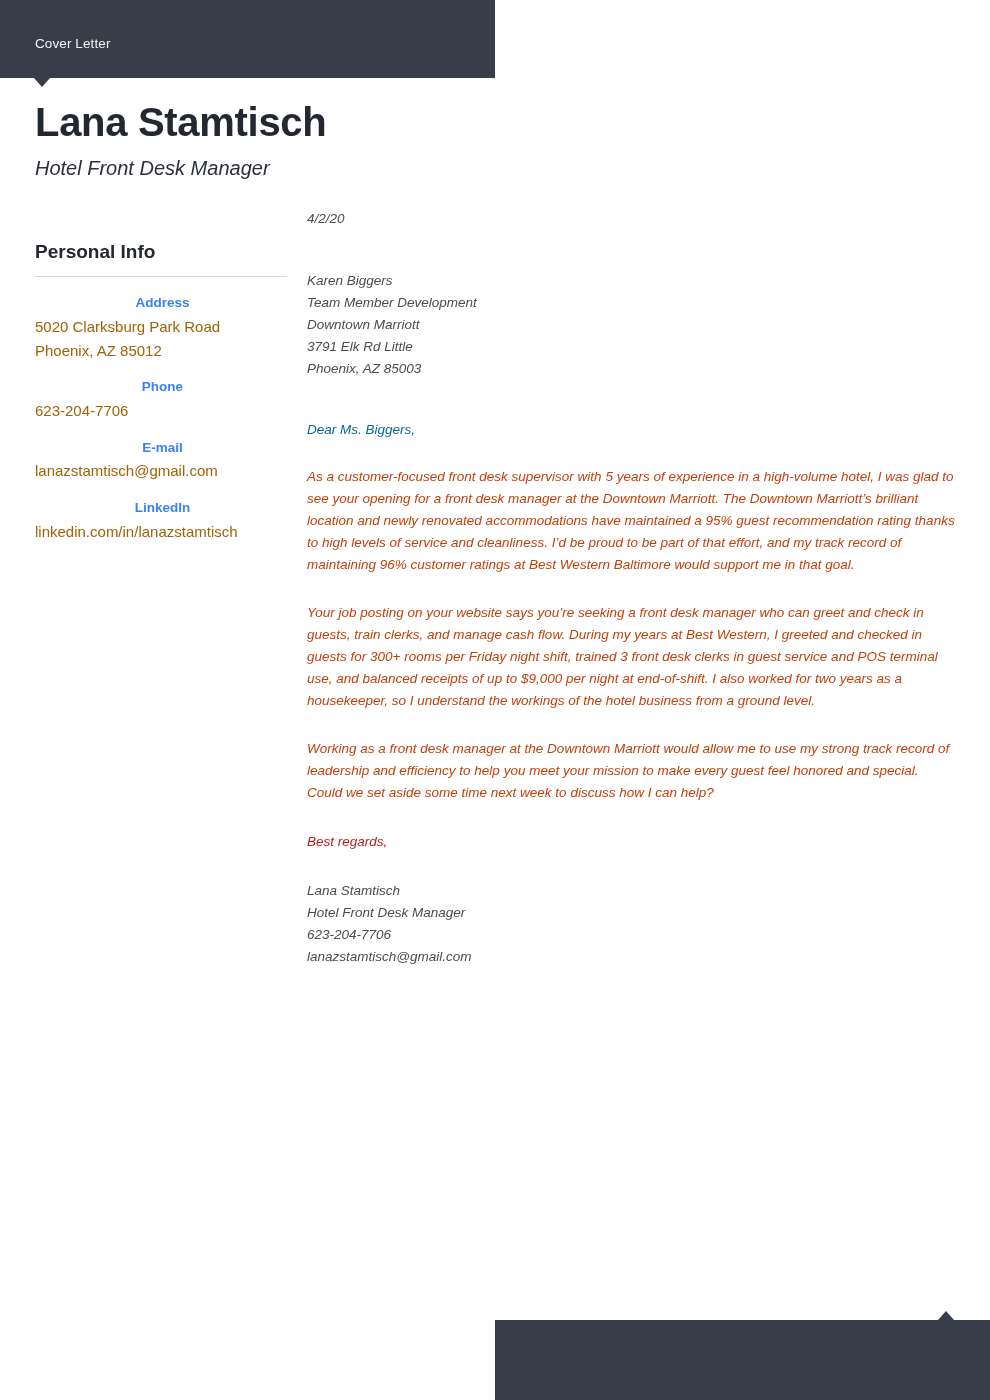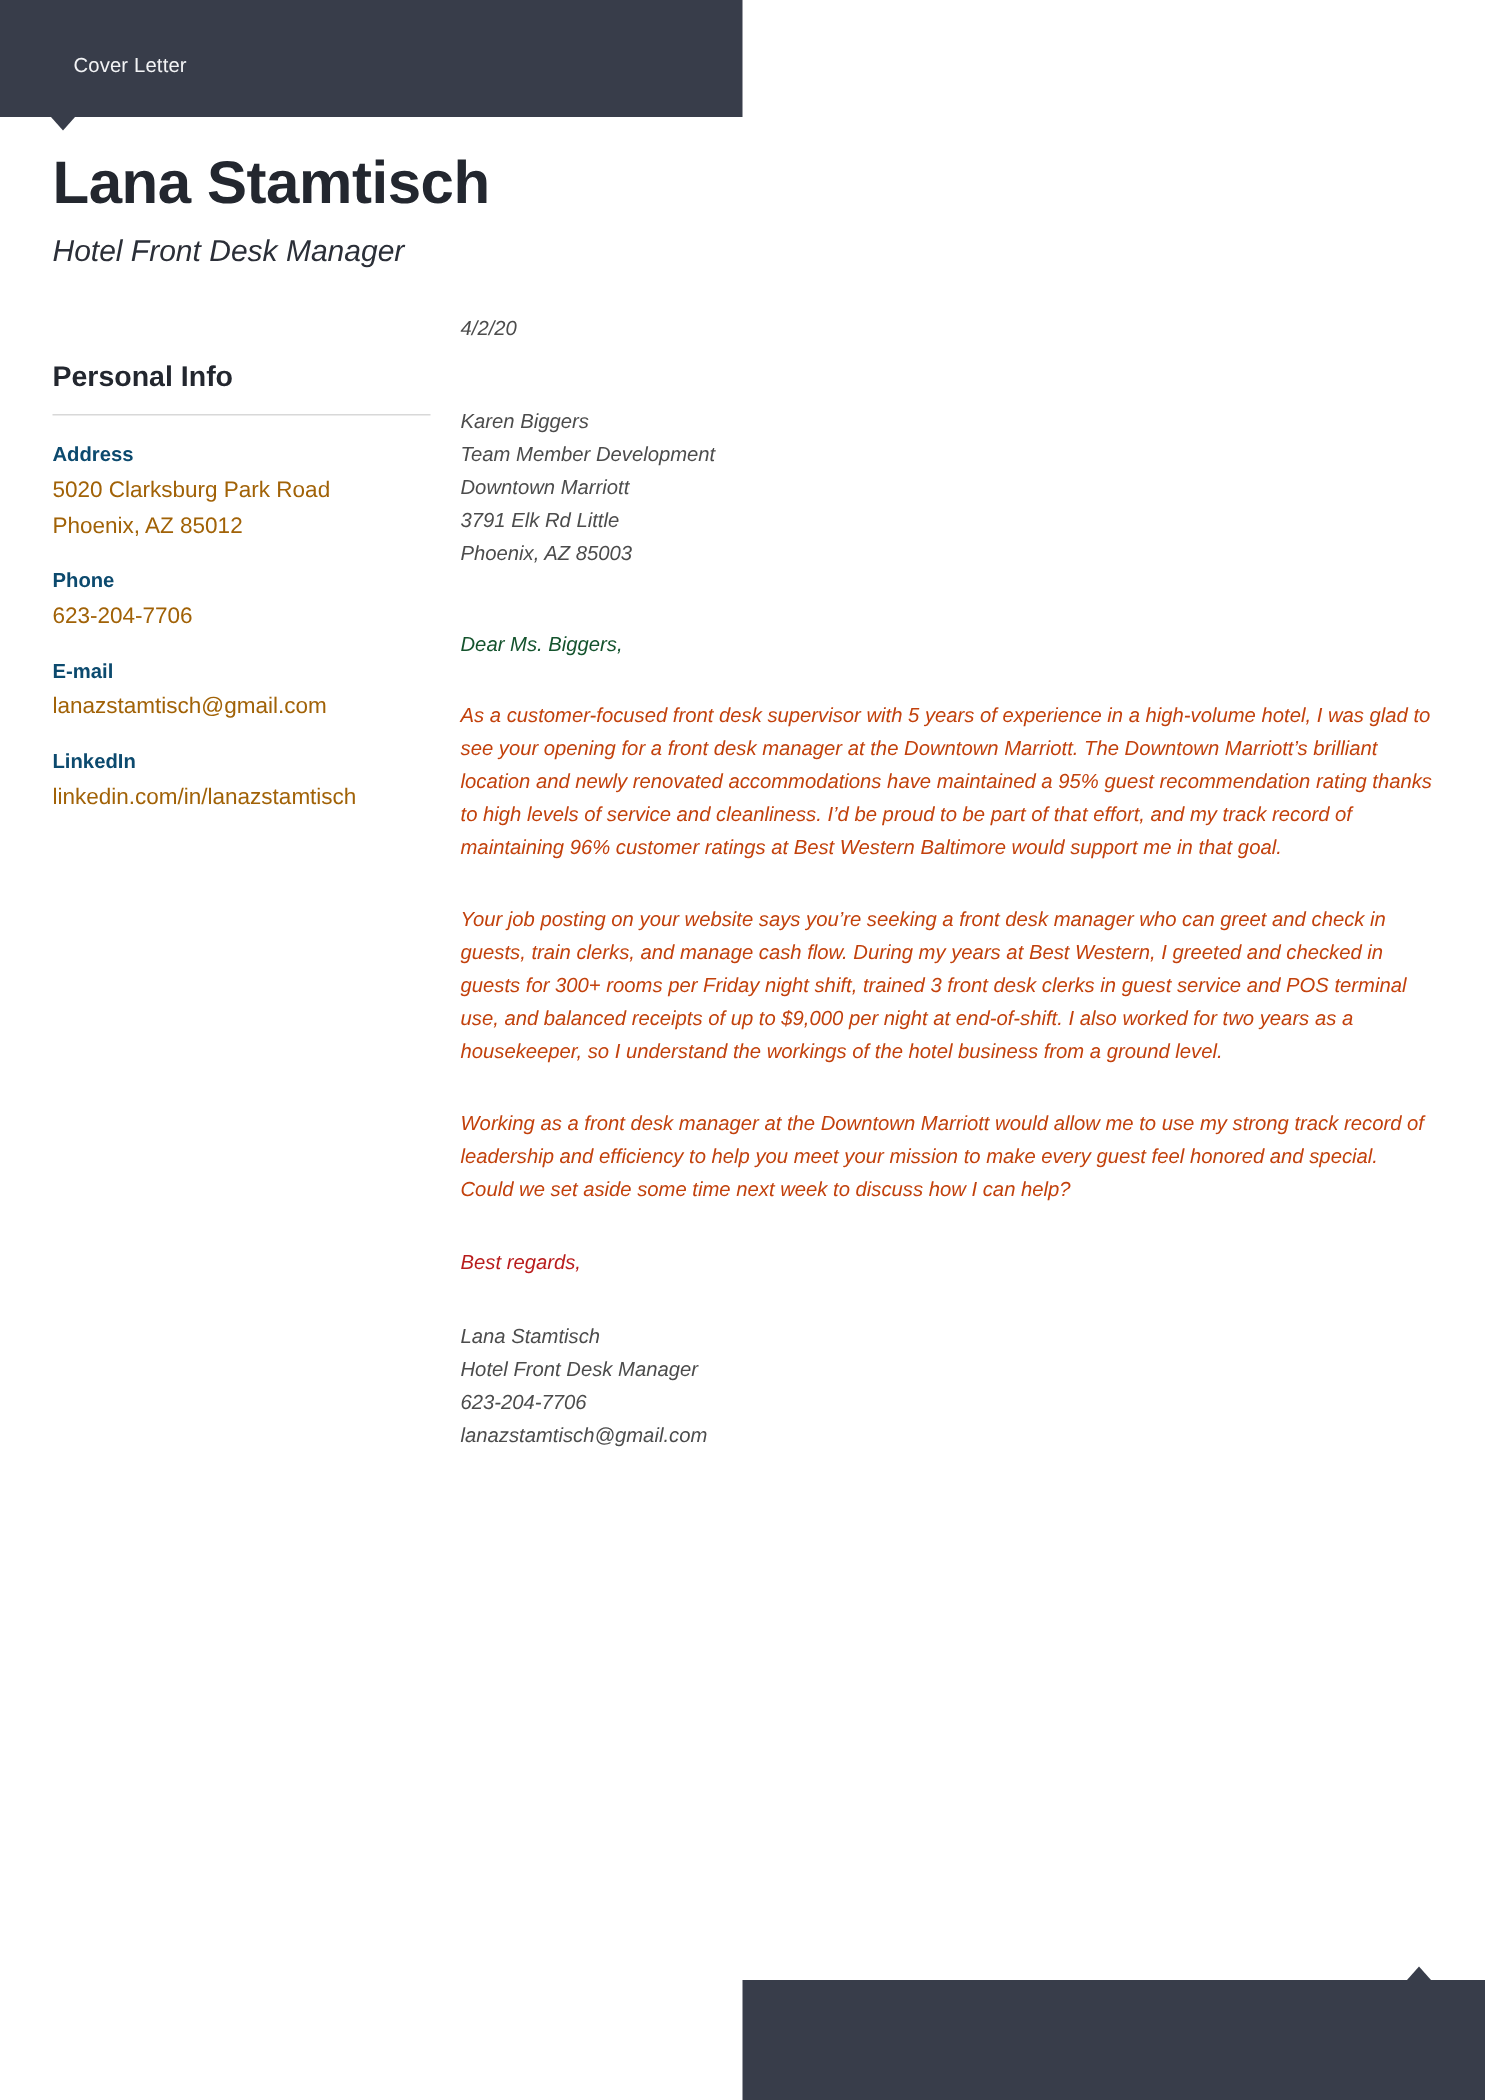--- a/index.html
+++ b/index.html
@@ -22,21 +22,21 @@
     position: absolute;
     top: 0;
     left: 0;
     width: 495px;
     height: 78px;
     background: #383d4a;
   }
 
   .header-label {
     position: absolute;
-    left: 49px;
+    left: 35px;
     top: 37px;
     font-size: 13.5px;
     color: #f2f3f5;
     letter-spacing: 0.1px;
     line-height: 1;
   }
 
   .header-notch {
     position: absolute;
     top: 78px;
@@ -94,23 +94,24 @@
     height: 1px;
     background: #d8d8d8;
     margin-bottom: 16px;
   }
 
   .info-group { margin-bottom: 14px; }
 
   .info-label {
     font-size: 13.5px;
     font-weight: bold;
-    color: #0c4a6e;
+    color: #3b82f6;
     line-height: 1.55;
     margin-bottom: 1px;
+    text-align: center;
   }
 
   .info-value {
     font-size: 15px;
     color: #a16207;
     line-height: 1.62;
   }
 
   
   .letter {
@@ -133,21 +134,21 @@
 
   .recipient-line {
     font-size: 13.5px;
     color: #4c4c4c;
     line-height: 1.63;
   }
 
   .salutation {
     margin-top: 39px;
     font-size: 13.5px;
-    color: #14532d;
+    color: #0369a1;
     line-height: 1.6;
   }
 
   .body-paragraph {
     margin-top: 26px;
     font-size: 13.5px;
     color: #c2410c;
     line-height: 1.63;
     text-align: left;
   }

